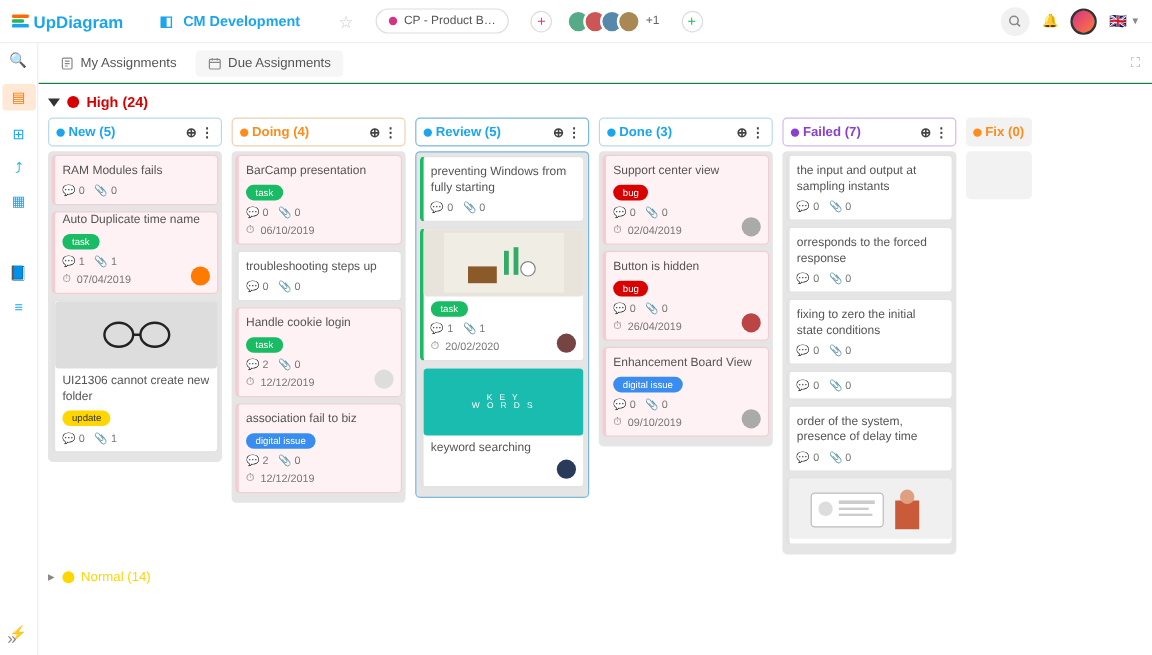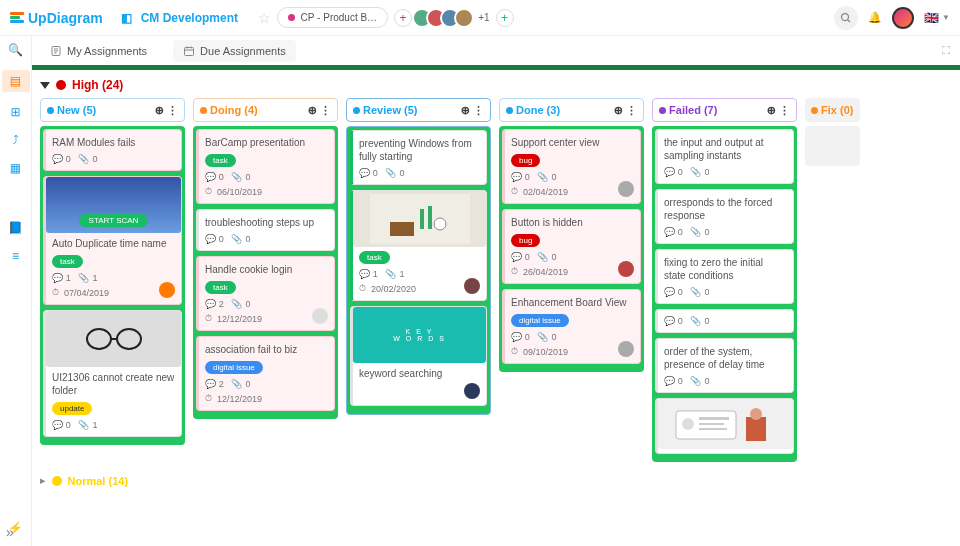--- a/index.html
+++ b/index.html
@@ -1,17 +1,17 @@
 <!DOCTYPE html>
 <html><head>
 <meta charset="utf-8">
 <style>
 *{box-sizing:border-box;margin:0;padding:0;font-family:Arial,Helvetica,sans-serif}
 body{width:960px;height:546px;overflow:hidden;background:#fff;font-size:11px;color:#333}
-.topbar{height:36px;display:flex;align-items:center;padding:16px 10px;border-bottom:1px solid #eee;gap:6px}
+.topbar{height:36px;display:flex;align-items:center;padding:16px 10px;border-bottom:1px solid #eee;gap:18px}
 .logo{display:flex;align-items:center;gap:4px;font-weight:bold;font-size:14px}
 .logo-icon{display:flex;flex-direction:column;gap:1px}
 .logo-icon span{display:block;width:14px;height:3px;border-radius:1px}
 .logo-text{color:#1aa5ef}
 .proj{display:flex;align-items:center;gap:6px;padding:4px 10px;border-radius:4px;color:#1aa5ef;font-weight:bold;font-size:12px}
 .proj-icon{width:16px;height:16px;display:flex;align-items:center;justify-content:center;color:#1aa5ef}
 .star{color:#ccc;font-size:14px;margin-left:4px}
 .chip{display:inline-flex;align-items:center;gap:6px;padding:4px 10px;border:1px solid #ddd;border-radius:14px;font-size:10px;color:#555}
 .dot{width:7px;height:7px;border-radius:50%;display:inline-block}
 .plus-circle{width:18px;height:18px;border:1px solid #ddd;border-radius:50%;display:flex;align-items:center;justify-content:center;color:#d63384;font-size:12px}
@@ -20,32 +20,32 @@
 .top-right{margin-left:auto;display:flex;align-items:center;gap:10px}
 .icon-circ{width:24px;height:24px;border-radius:50%;background:#f1f1f1;display:flex;align-items:center;justify-content:center;color:#555}
 .bell{color:#d90000}
 .user-av{width:22px;height:22px;border-radius:50%;background:linear-gradient(135deg,#d63384,#ff7a3d);border:2px solid #333}
 .main{display:flex;height:510px}
 .sidebar{width:32px;border-right:1px solid #eee;display:flex;flex-direction:column;align-items:center;padding-top:6px;gap:12px}
 .side-ic{width:16px;height:16px;color:#1aa5ef;display:flex;align-items:center;justify-content:center;font-size:12px}
 .side-ic.active{background:#ffe9d6;width:28px;height:22px;border-radius:3px;color:#ff7a00}
 .lightning{margin-top:auto;margin-bottom:10px;color:#fdc500}
 .content{flex:1;display:flex;flex-direction:column;overflow:hidden}
-.tabbar{height:34px;display:flex;align-items:center;padding:0 8px;gap:16px;border-bottom:5px solid #15803d;position:relative}
+.tabbar{height:34px;display:flex;align-items:center;padding:0 8px;gap:6px;border-bottom:1px solid #15803d;position:relative}
 .tab{display:flex;align-items:center;gap:5px;padding:5px 10px;border-radius:4px;font-size:11px;color:#555}
 .tab.active{background:#f6f6f6}
 .expand{position:absolute;right:10px;color:#aaa}
 .swim{flex:1;overflow:auto;padding:8px}
 .lane-hdr{display:flex;align-items:center;gap:6px;font-size:12px;font-weight:bold;margin-bottom:6px}
 .tri{width:0;height:0;border-left:5px solid transparent;border-right:5px solid transparent;border-top:7px solid #333}
 .board{display:flex;gap:8px;align-items:flex-start}
 .col{width:145px;flex-shrink:0}
 .col-hdr{height:24px;border:1px solid;border-radius:4px;display:flex;align-items:center;padding:0 6px;font-size:11px;font-weight:bold;position:relative;margin-bottom:4px;background:#fff}
 .col-hdr .more{margin-left:auto;display:flex;gap:3px;color:#444}
-.col-body{background:#22c55e;border-radius:4px;padding:3px;max-height:400px;overflow-y:auto;overflow-x:hidden}
+.col-body{background:#e5e5e5;border-radius:4px;padding:3px;max-height:400px;overflow-y:auto;overflow-x:hidden}
 .col-body::-webkit-scrollbar{width:5px}
 .col-body::-webkit-scrollbar-thumb{background:#ccc;border-radius:3px}
 .card{background:#fff;border:1px solid #e2e2e2;border-left-width:3px;border-radius:4px;padding:6px;margin-bottom:5px;font-size:10px;position:relative}
 .card.pink{background:#fff2f4;border-color:#f4cdd4;border-left-color:#f4cdd4}
 .card-img{width:100%;height:56px;background:#d0e0f0;border-radius:3px;margin-bottom:4px;display:flex;align-items:center;justify-content:center;color:#fff;font-size:8px;overflow:hidden}
 .card-title{color:#555;margin-bottom:5px;line-height:1.3}
 .badge{display:inline-block;padding:2px 8px;border-radius:9px;font-size:8px;color:#fff;margin-bottom:5px}
 .meta{display:flex;align-items:center;gap:8px;color:#777;font-size:9px}
 .meta-row2{display:flex;align-items:center;gap:5px;color:#777;font-size:9px;margin-top:4px}
 .card-av{width:16px;height:16px;border-radius:50%;position:absolute;right:6px;bottom:6px}
@@ -151,23 +151,20 @@
           </div>
           <div class="col-body">
             <div class="card pink">
               <div class="card-title">RAM Modules fails</div>
               <div class="meta">
                   <span>💬 <span>0</span></span>
                   <span>📎 <span>0</span></span>
                 </div>
             </div>
             <div class="card pink" style="padding:0 0 6px">
-              <div class="card-img" style="background:linear-gradient(#3354a5,#6a9de2)">
-                  <div style="background:#19bb64;padding:2px 10px;border-radius:10px;margin-top:30px">START SCAN</div>
-                </div>
               <div style="padding:0 6px">
               <div class="card-title">Auto Duplicate time name</div>
               <span class="badge" style="background:#19bb64">task</span>
               <div class="meta">
                     <span>💬 <span>1</span></span>
                     <span>📎 <span>1</span></span>
                   </div>
               <div class="meta-row2">⏱ <span>07/04/2019</span></div>
               </div>
               <div class="card-av" style="background:#ff7a00"></div>
@@ -392,18 +389,18 @@
           <div class="col-hdr" style="border-color:#f0d0b0;color:#ff8c1a;border:none;background:#f2f2f2">
             <span class="dot" style="background:#ff8c1a"></span>&nbsp;<span>Fix (0)</span>
           </div>
           <div class="empty" style="height:40px"></div>
         </div>
       </div>
 
       <div class="lane2">
         <span style="color:#888">▸</span>
         <span class="dot" style="background:#ffd600;width:10px;height:10px"></span>
-        <span style="color:#ffd600;font-weight:bold">Normal (14)</span>
+        <span style="color:#ffd600;font-weight:normal">Normal (14)</span>
       </div>
     </div>
   </div>
 </div>
 <span class="chev">»</span>
 
 </body></html>

